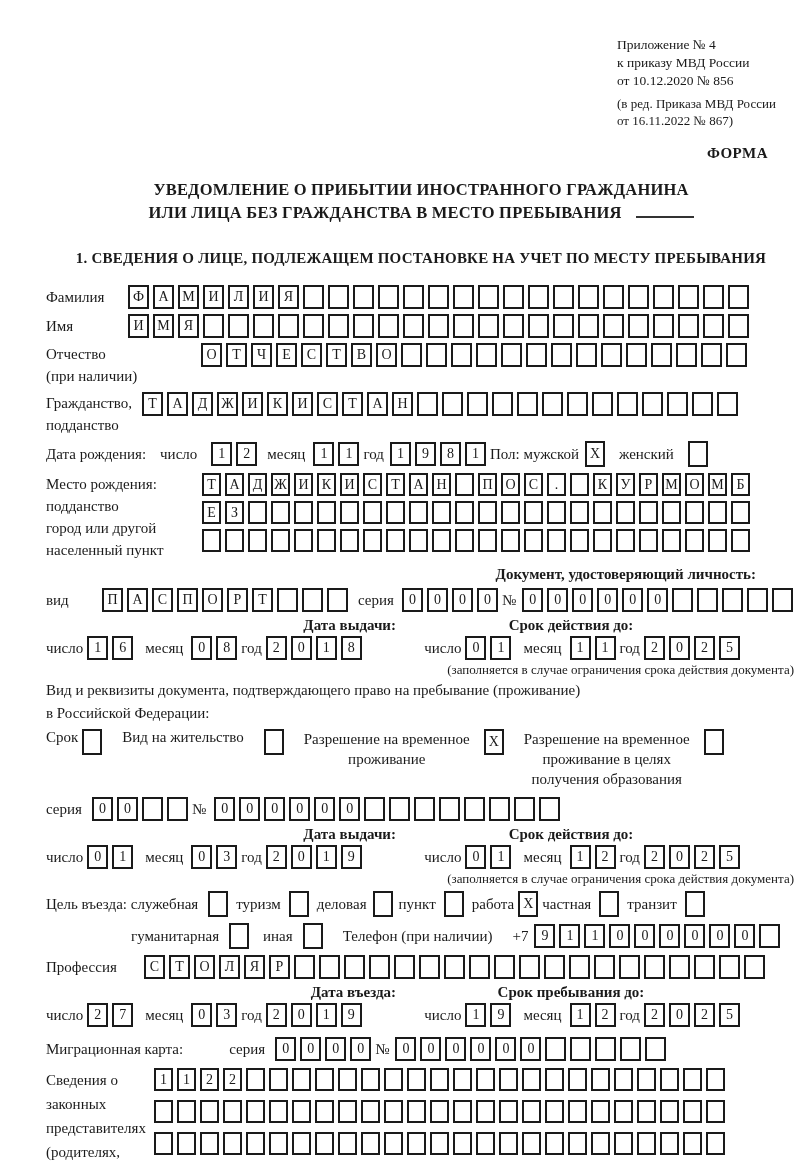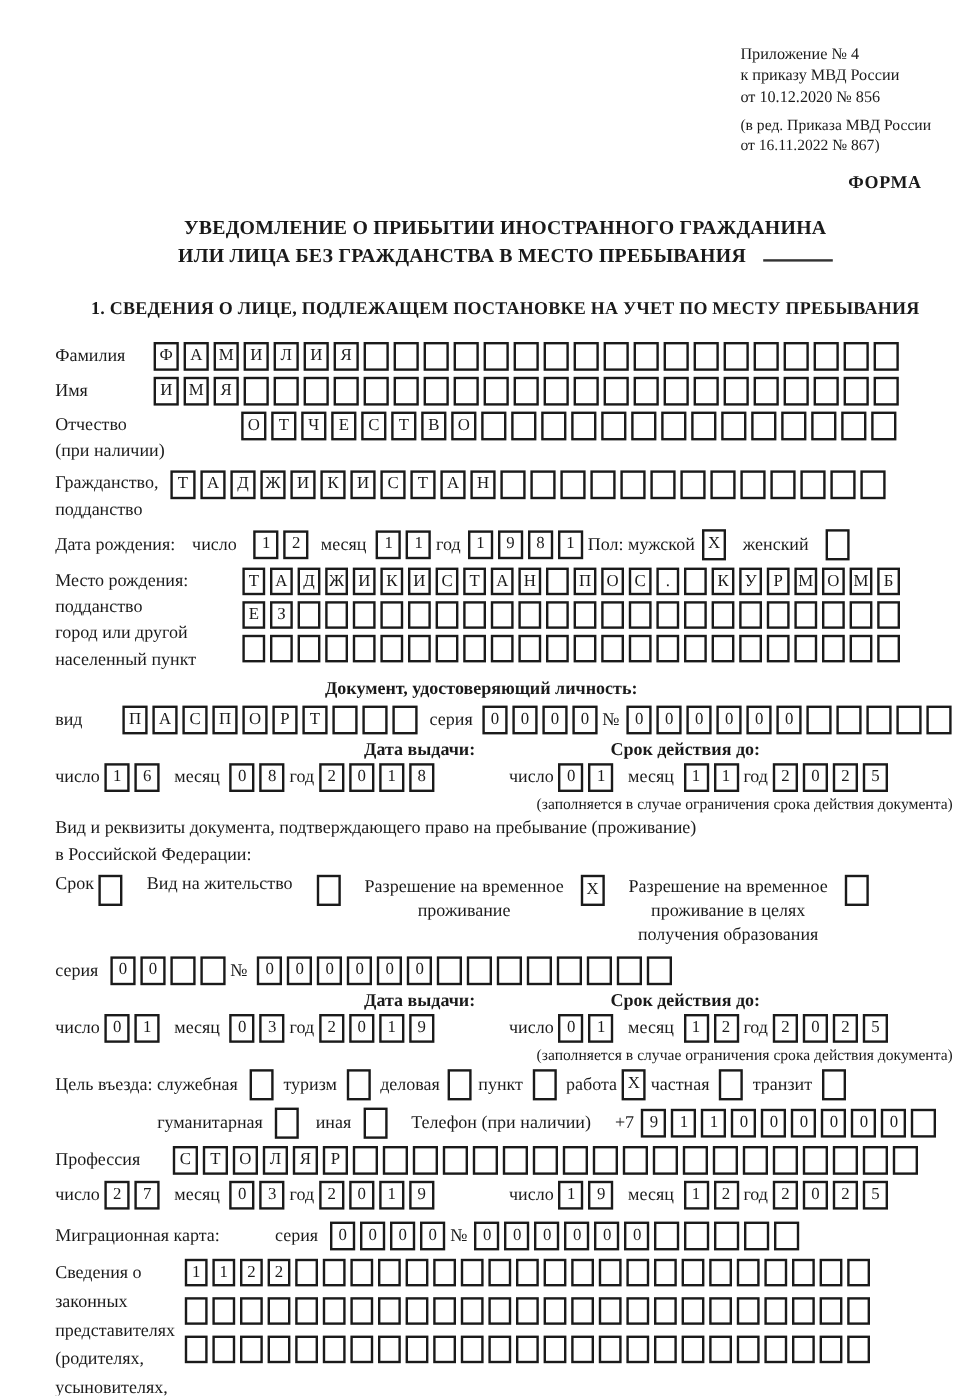--- a/index.html
+++ b/index.html
@@ -321,21 +321,21 @@
           <span class="cell"></span>
           <span class="cell"></span>
           <span class="cell"></span>
           <span class="cell"></span>
           <span class="cell"></span>
           <span class="cell"></span>
         </div>
     </span>
   </div>
 
-  <div class="t b" style="text-align:center; margin:0 40px 5px 0">Документ, удостоверяющий личность:</div>
+  <div class="t b" style="text-align:right; margin:0 40px 5px 0">Документ, удостоверяющий личность:</div>
 
   <div class="row">
     <span class="lbl" style="width:42px">вид</span>
     <span class="gap14"></span>
     <span class="cells">
         <span class="cell">П</span>
         <span class="cell">А</span>
         <span class="cell">С</span>
         <span class="cell">П</span>
         <span class="cell">О</span>
@@ -619,20 +619,24 @@
         <span class="cell"></span>
         <span class="cell"></span>
         <span class="cell"></span>
         <span class="cell"></span>
         <span class="cell"></span>
         <span class="cell"></span>
         <span class="cell"></span>
       </span>
   </div>
 
+  <div class="date-labels">
+    <div class="left t b">Дата въезда:</div>
+    <div class="right t b">Срок пребывания до:</div>
+  </div>
   <div class="date-row">
     <span class="dgroup">
       <span class="lbl">число</span>
         <span class="gap4"></span>
       <span class="cells">
           <span class="cell">2</span>
           <span class="cell">7</span>
         </span>
         <span class="gap8"></span>
       <span class="lbl">месяц</span>

